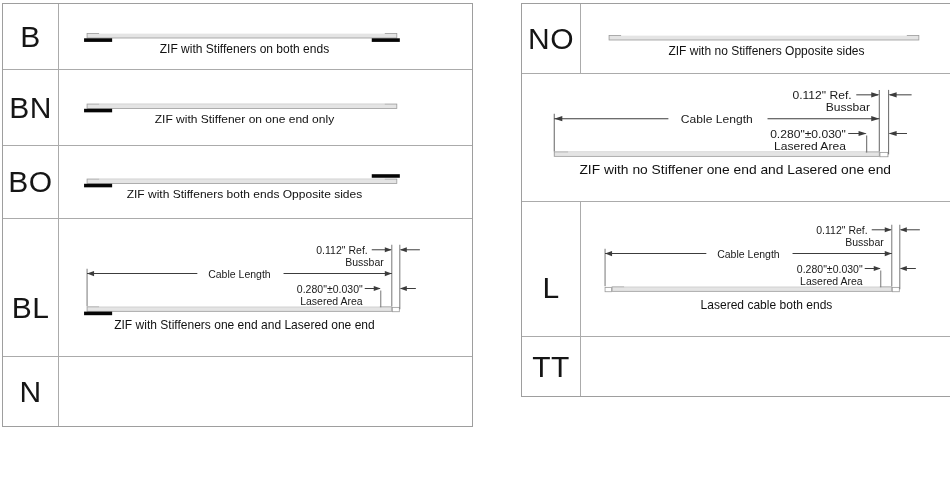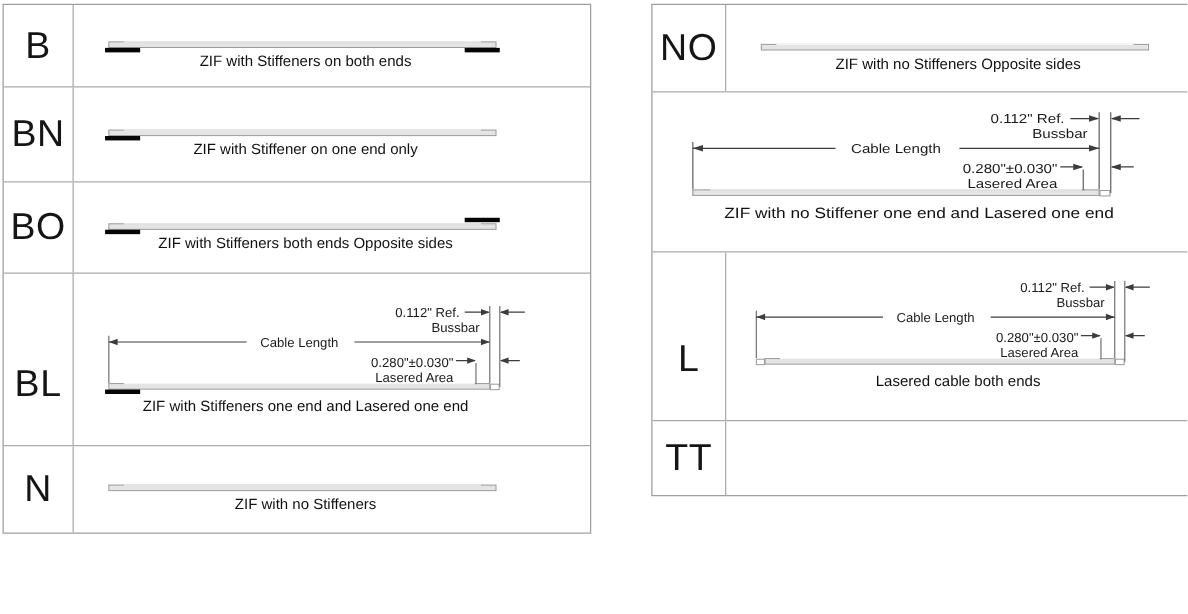--- a/index.html
+++ b/index.html
@@ -96,27 +96,20 @@
             <polygon points="340,70 347,67.4 347,72.6" fill="#3c3c3c"></polygon>
             <line x1="321" y1="72" x2="321" y2="89" stroke="#777" stroke-width="1"></line>
             <text x="303" y="75" text-anchor="end" class="dim-text">0.280"±0.030"</text>
             <text x="303" y="87" text-anchor="end" class="dim-text">Lasered Area</text>
             <text x="185" y="111" text-anchor="middle" class="svg-caption">ZIF with Stiffeners one end and Lasered one end</text>
           </svg>
         </div>
       </div>
       <div class="cfg-row" style="height: 70px;">
         <div class="code-cell" style="width: 56px;">N</div>
-        <div class="diagram-cell">
-          <svg width="100%" height="100%" viewBox="0 0 412 70" preserveAspectRatio="none">
-            <rect x="28" y="31.5" width="309" height="4.5" fill="#e4e4e4" stroke="#9a9a9a" stroke-width="0.8"></rect>
-            <line x1="40" y1="31.5" x2="325" y2="31.5" stroke="#f5f5f5" stroke-width="1"></line>
-            <text x="185" y="51" text-anchor="middle" class="svg-caption">ZIF with no Stiffeners</text>
-          </svg>
-        </div>
       </div>
     </div>
   <div class="cfg-table" id="table-1" style="left: 521px; top: 3px; width: 455px;">
       <div class="cfg-row" style="height: 69px;">
         <div class="code-cell" style="width: 59px;">NO</div>
         <div class="diagram-cell">
           <svg width="100%" height="100%" viewBox="0 0 393 69" preserveAspectRatio="none">
             <rect x="28" y="31.5" width="309" height="4.5" fill="#e4e4e4" stroke="#9a9a9a" stroke-width="0.8"></rect>
             <line x1="40" y1="31.5" x2="325" y2="31.5" stroke="#f5f5f5" stroke-width="1"></line>
             <text x="185" y="51" text-anchor="middle" class="svg-caption">ZIF with no Stiffeners Opposite sides</text>

